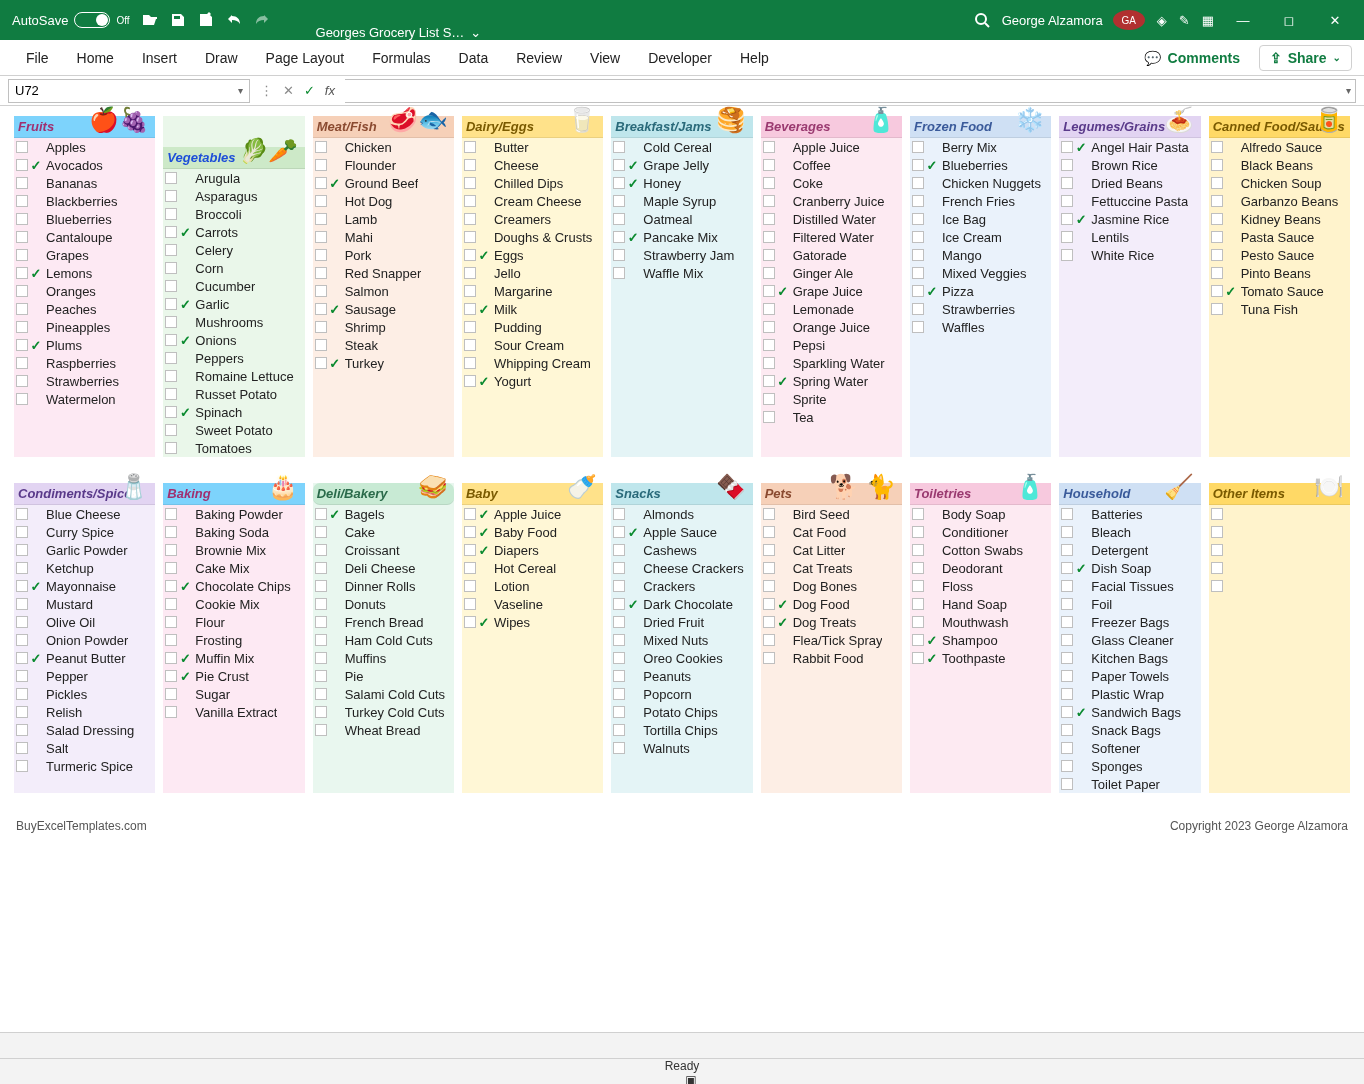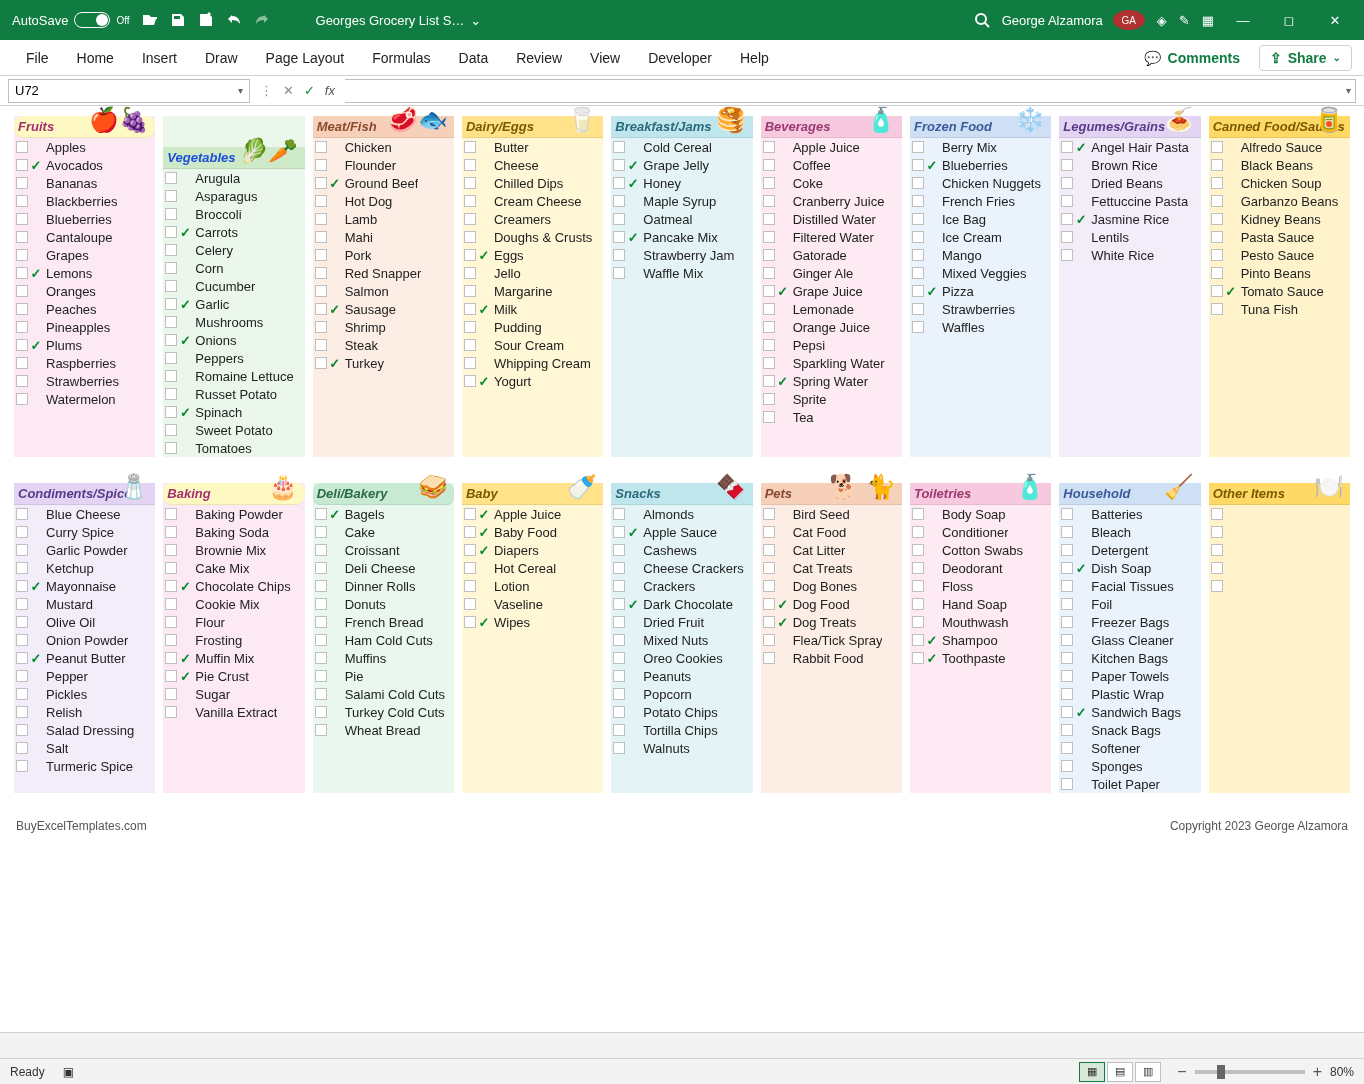--- a/index.html
+++ b/index.html
@@ -1,19 +1,19 @@
 <!DOCTYPE html>
 <html><head>
 <meta charset="utf-8">
 <style>
 * { margin: 0; padding: 0; box-sizing: border-box; font-family: "Segoe UI", Arial, sans-serif; }
 html, body { width: 1364px; height: 1084px; overflow: hidden; background: #fff; }
 
 
-.title-bar { height: 40px; background: #107c41; display: flex; align-items: center; color: #fff; font-size: 13px; padding: 0 6px; }
+.title-bar { height: 40px; background: #107c41; display: flex; align-items: flex-end; color: #fff; font-size: 13px; padding: 0 6px; }
 .title-bar .ti { display: flex; align-items: center; gap: 6px; padding: 0 6px; height: 100%; }
 .title-bar svg { fill: #fff; }
 .autosave-toggle { border: 1px solid #fff; border-radius: 10px; width: 36px; height: 16px; position: relative; display:inline-block;}
 .autosave-toggle::after{content:"";width:12px;height:12px;border-radius:50%;background:#fff;position:absolute;right:1px;top:1px;}
 .file-name { flex: 0 0 auto; margin-left: 40px; display:flex;align-items:center;gap:6px;}
 .spacer { flex: 1; }
 .user-badge { background:#b13030; width:32px;height:20px;border-radius:50%;font-size:10px;display:flex;align-items:center;justify-content:center;margin-left:4px;}
 .winbtn { width:46px;height:40px;display:flex;align-items:center;justify-content:center;}
 
 
@@ -40,38 +40,38 @@
 .row{display:flex;gap:8px;margin-bottom:26px;}
 .cat{flex:1 1 0;font-size:13px;min-width:0;}
 .cat-header{position:relative;font-weight:700;font-style:italic;padding:3px 4px 3px 4px;border-bottom:1px solid rgba(0,0,0,0.08);}
 .cat-header .emoji{position:absolute;right:6px;top:-10px;font-size:24px;font-style:normal;}
 .item{display:flex;align-items:center;height:18px;padding-left:2px;}
 .chk{width:12px;height:12px;border:1px solid #bfbfbf;background:#fff;margin-right:2px;flex-shrink:0;}
 .tick{width:12px;text-align:center;color:#0a8a2f;font-weight:bold;margin-right:4px;flex-shrink:0;}
 .label{color:#222;white-space:nowrap;overflow:hidden;}
 
 
-.bg-pink{background:#fde9f3;} .hd-pink{background:#fef9c3;color:#a03070;border-radius:9px;}
+.bg-pink{background:#fde9f3;} .hd-pink{background:#7dd3fc;color:#a03070;}
 .bg-green{background:#eaf7ea;} .hd-green{background:#cde9c8;color:#1d4ed8;margin-top:31px;}
 .bg-peach{background:#fdeee5;} .hd-peach{background:#f6d0b8;color:#8a4a30;}
 .bg-yellow{background:#fff7d6;} .hd-yellow{background:#ffe28a;color:#7a5a00;}
 .bg-cyan{background:#e4f4f6;} .hd-cyan{background:#bfe6ec;color:#2a6a7a;}
 .bg-lpink{background:#fdeaf2;} .hd-lpink{background:#f7c9de;color:#9a3a70;}
 .bg-lblue{background:#eaf2fb;} .hd-lblue{background:#cfe0f4;color:#3a5a9a;}
 .bg-lav{background:#f3edfa;} .hd-lav{background:#e2d4f2;color:#5a3a8a;}
 .bg-gold{background:#fff3cc;} .hd-gold{background:#ffd966;color:#7a5a00;}
 .bg-mint{background:#e9f7ef;} .hd-mint{background:#c8ead4;color:#2a6a4a;border-radius:7px;}
 
 .footer-row{display:flex;justify-content:space-between;font-size:12px;color:#555;margin-top:4px;padding:0 2px;}
 
 
 .tools-strip{height:26px;border-top:1px solid #d0d0d0;background:#f3f3f3;display:flex;align-items:center;padding:0 18px;}
 
 
-.status-bar{height:26px;background:#f3f3f3;border-top:1px solid #d0d0d0;display:flex;align-items:center;font-size:12px;color:#333;padding:0 10px;}
+.status-bar{height:26px;background:#f3f3f3;border-top:1px solid #d0d0d0;display:flex;align-items:center;font-size:12px;color:#333;padding:0 18px;flex-direction:column;}
 .status-bar .sp{flex:1;}
 .view-btns{display:flex;gap:2px;margin-right:16px;}
 .view-btns .vb{width:26px;height:20px;border:1px solid #c0c0c0;display:flex;align-items:center;justify-content:center;font-size:11px;background:#fff;}
 .view-btns .vb.active{background:#d8e8d8;border-color:#107c41;}
 .zoom{display:flex;align-items:center;gap:8px;}
 .zoom-track{width:110px;height:4px;background:#c0c0c0;position:relative;}
 .zoom-thumb{position:absolute;width:8px;height:14px;background:#666;top:-5px;left:22px;}
 .zm{font-size:16px;color:#555;}
 </style>
 </head>

